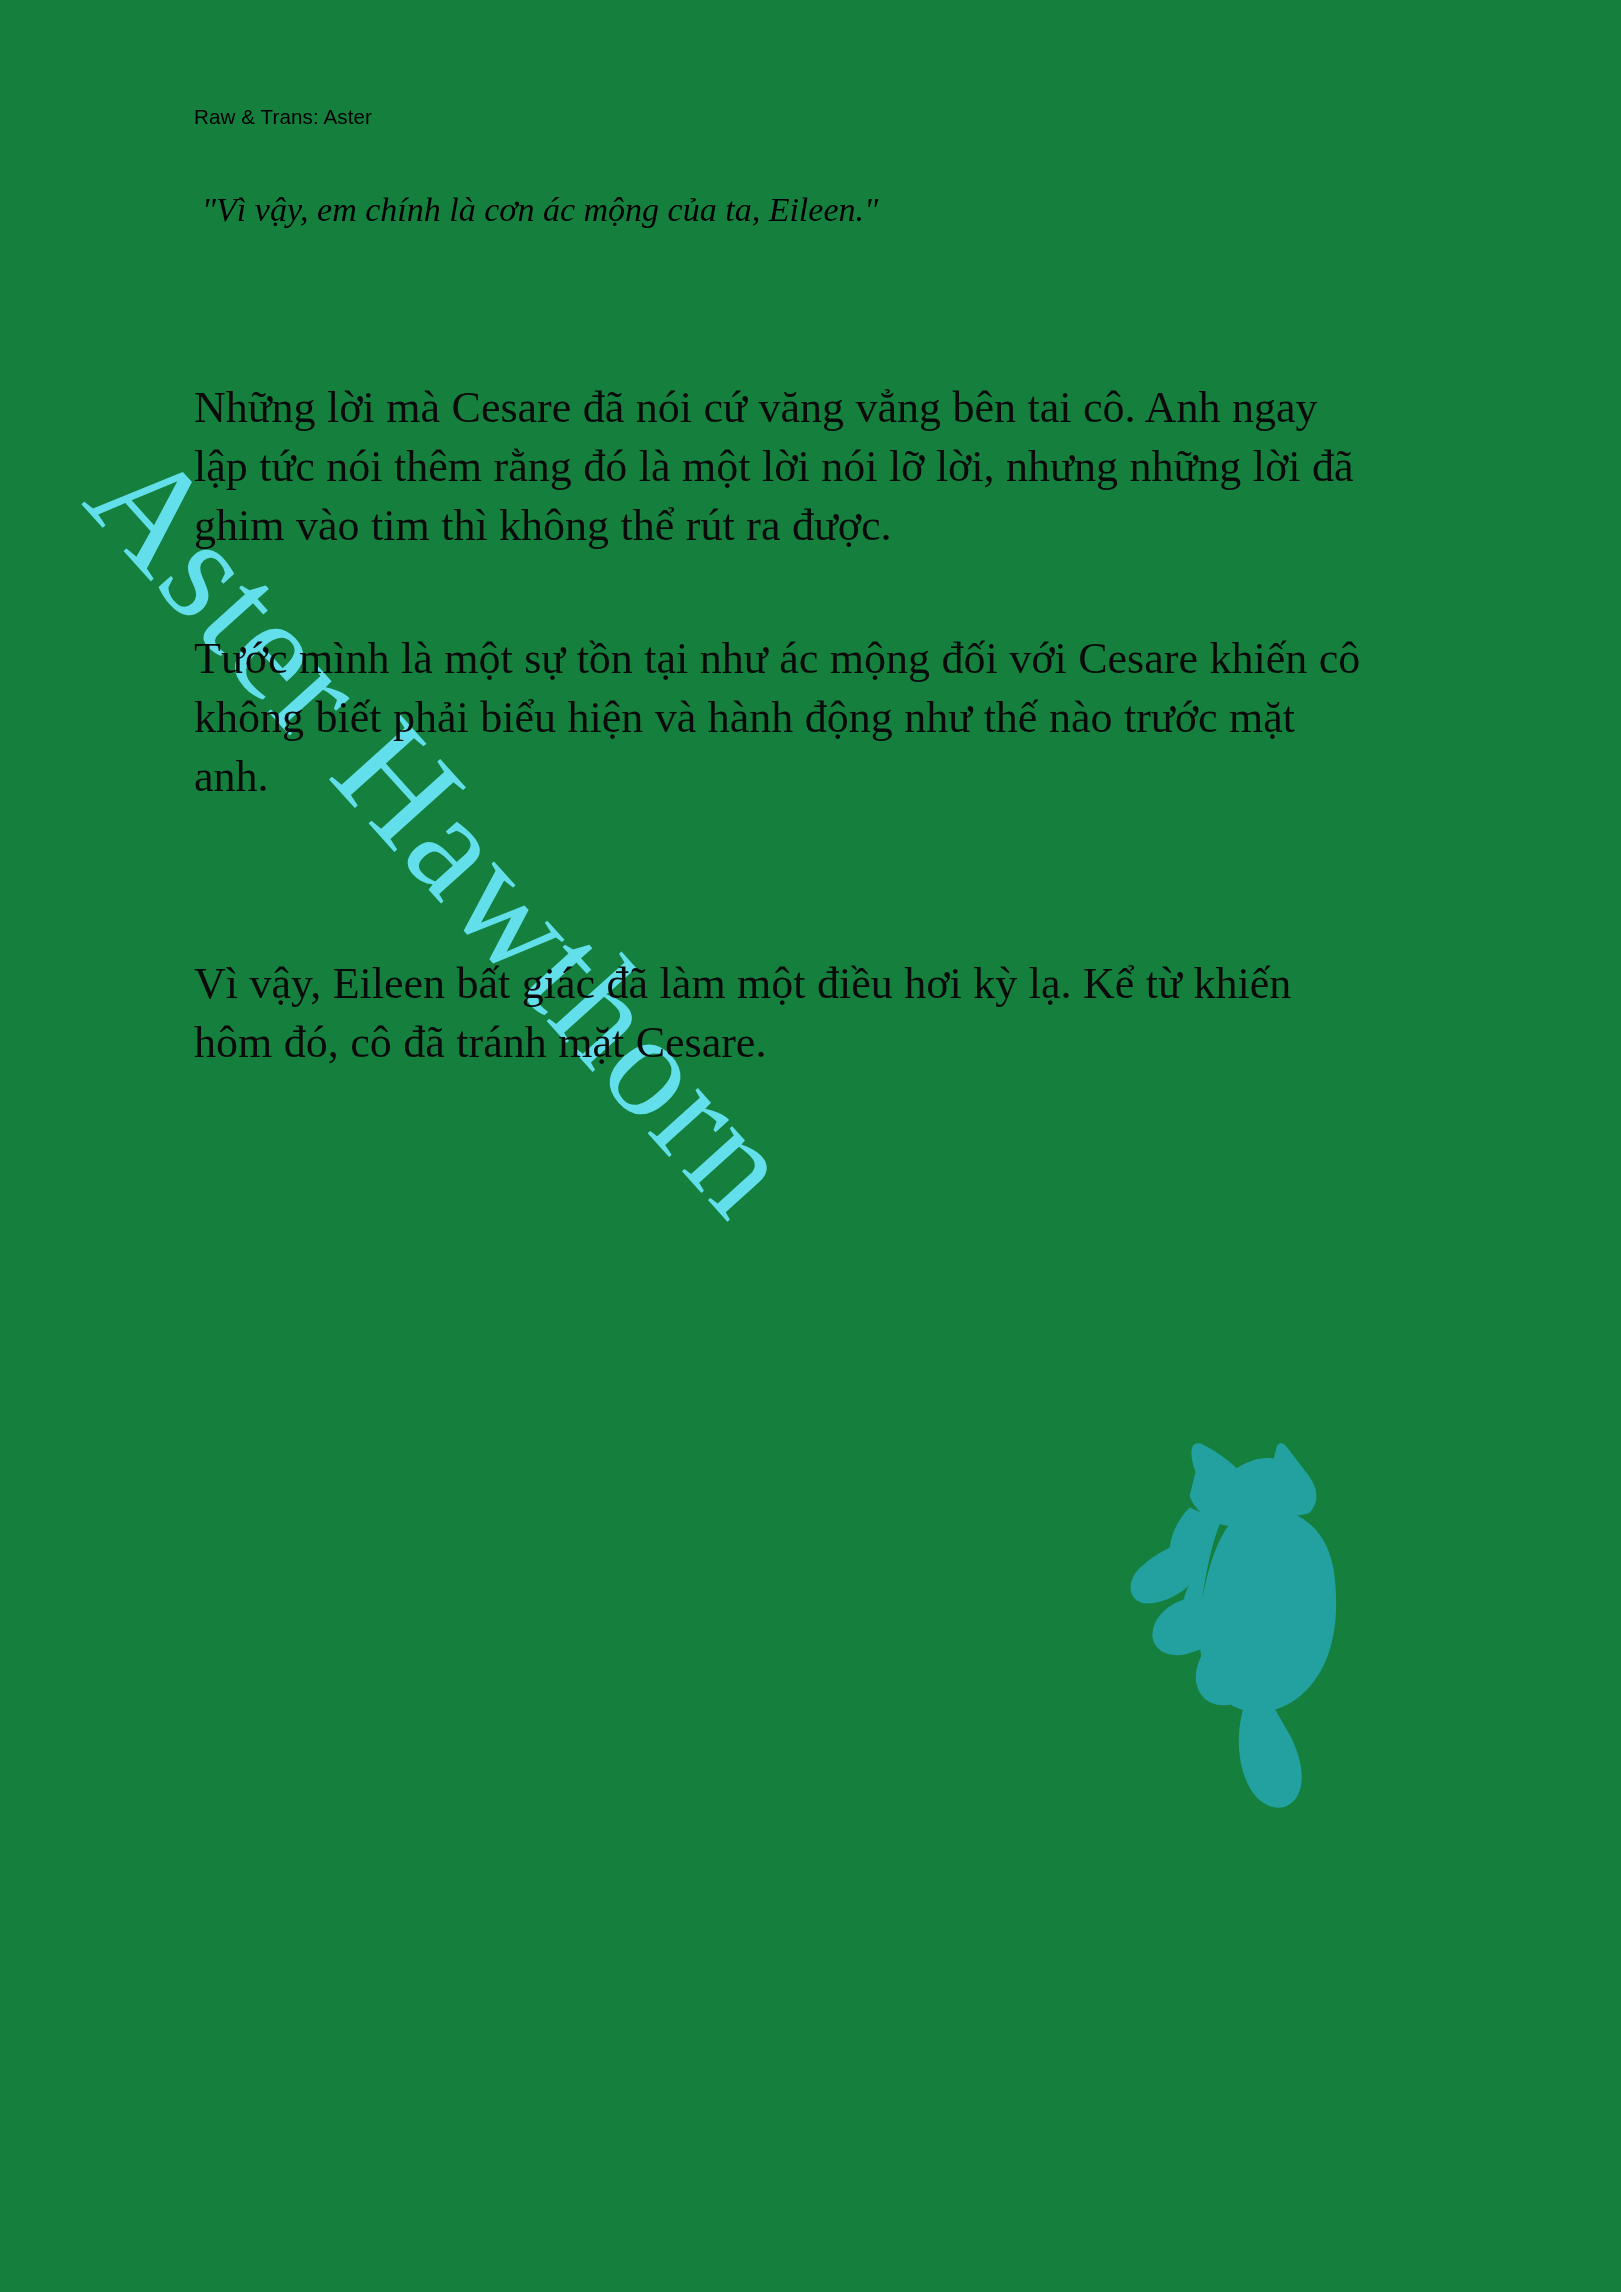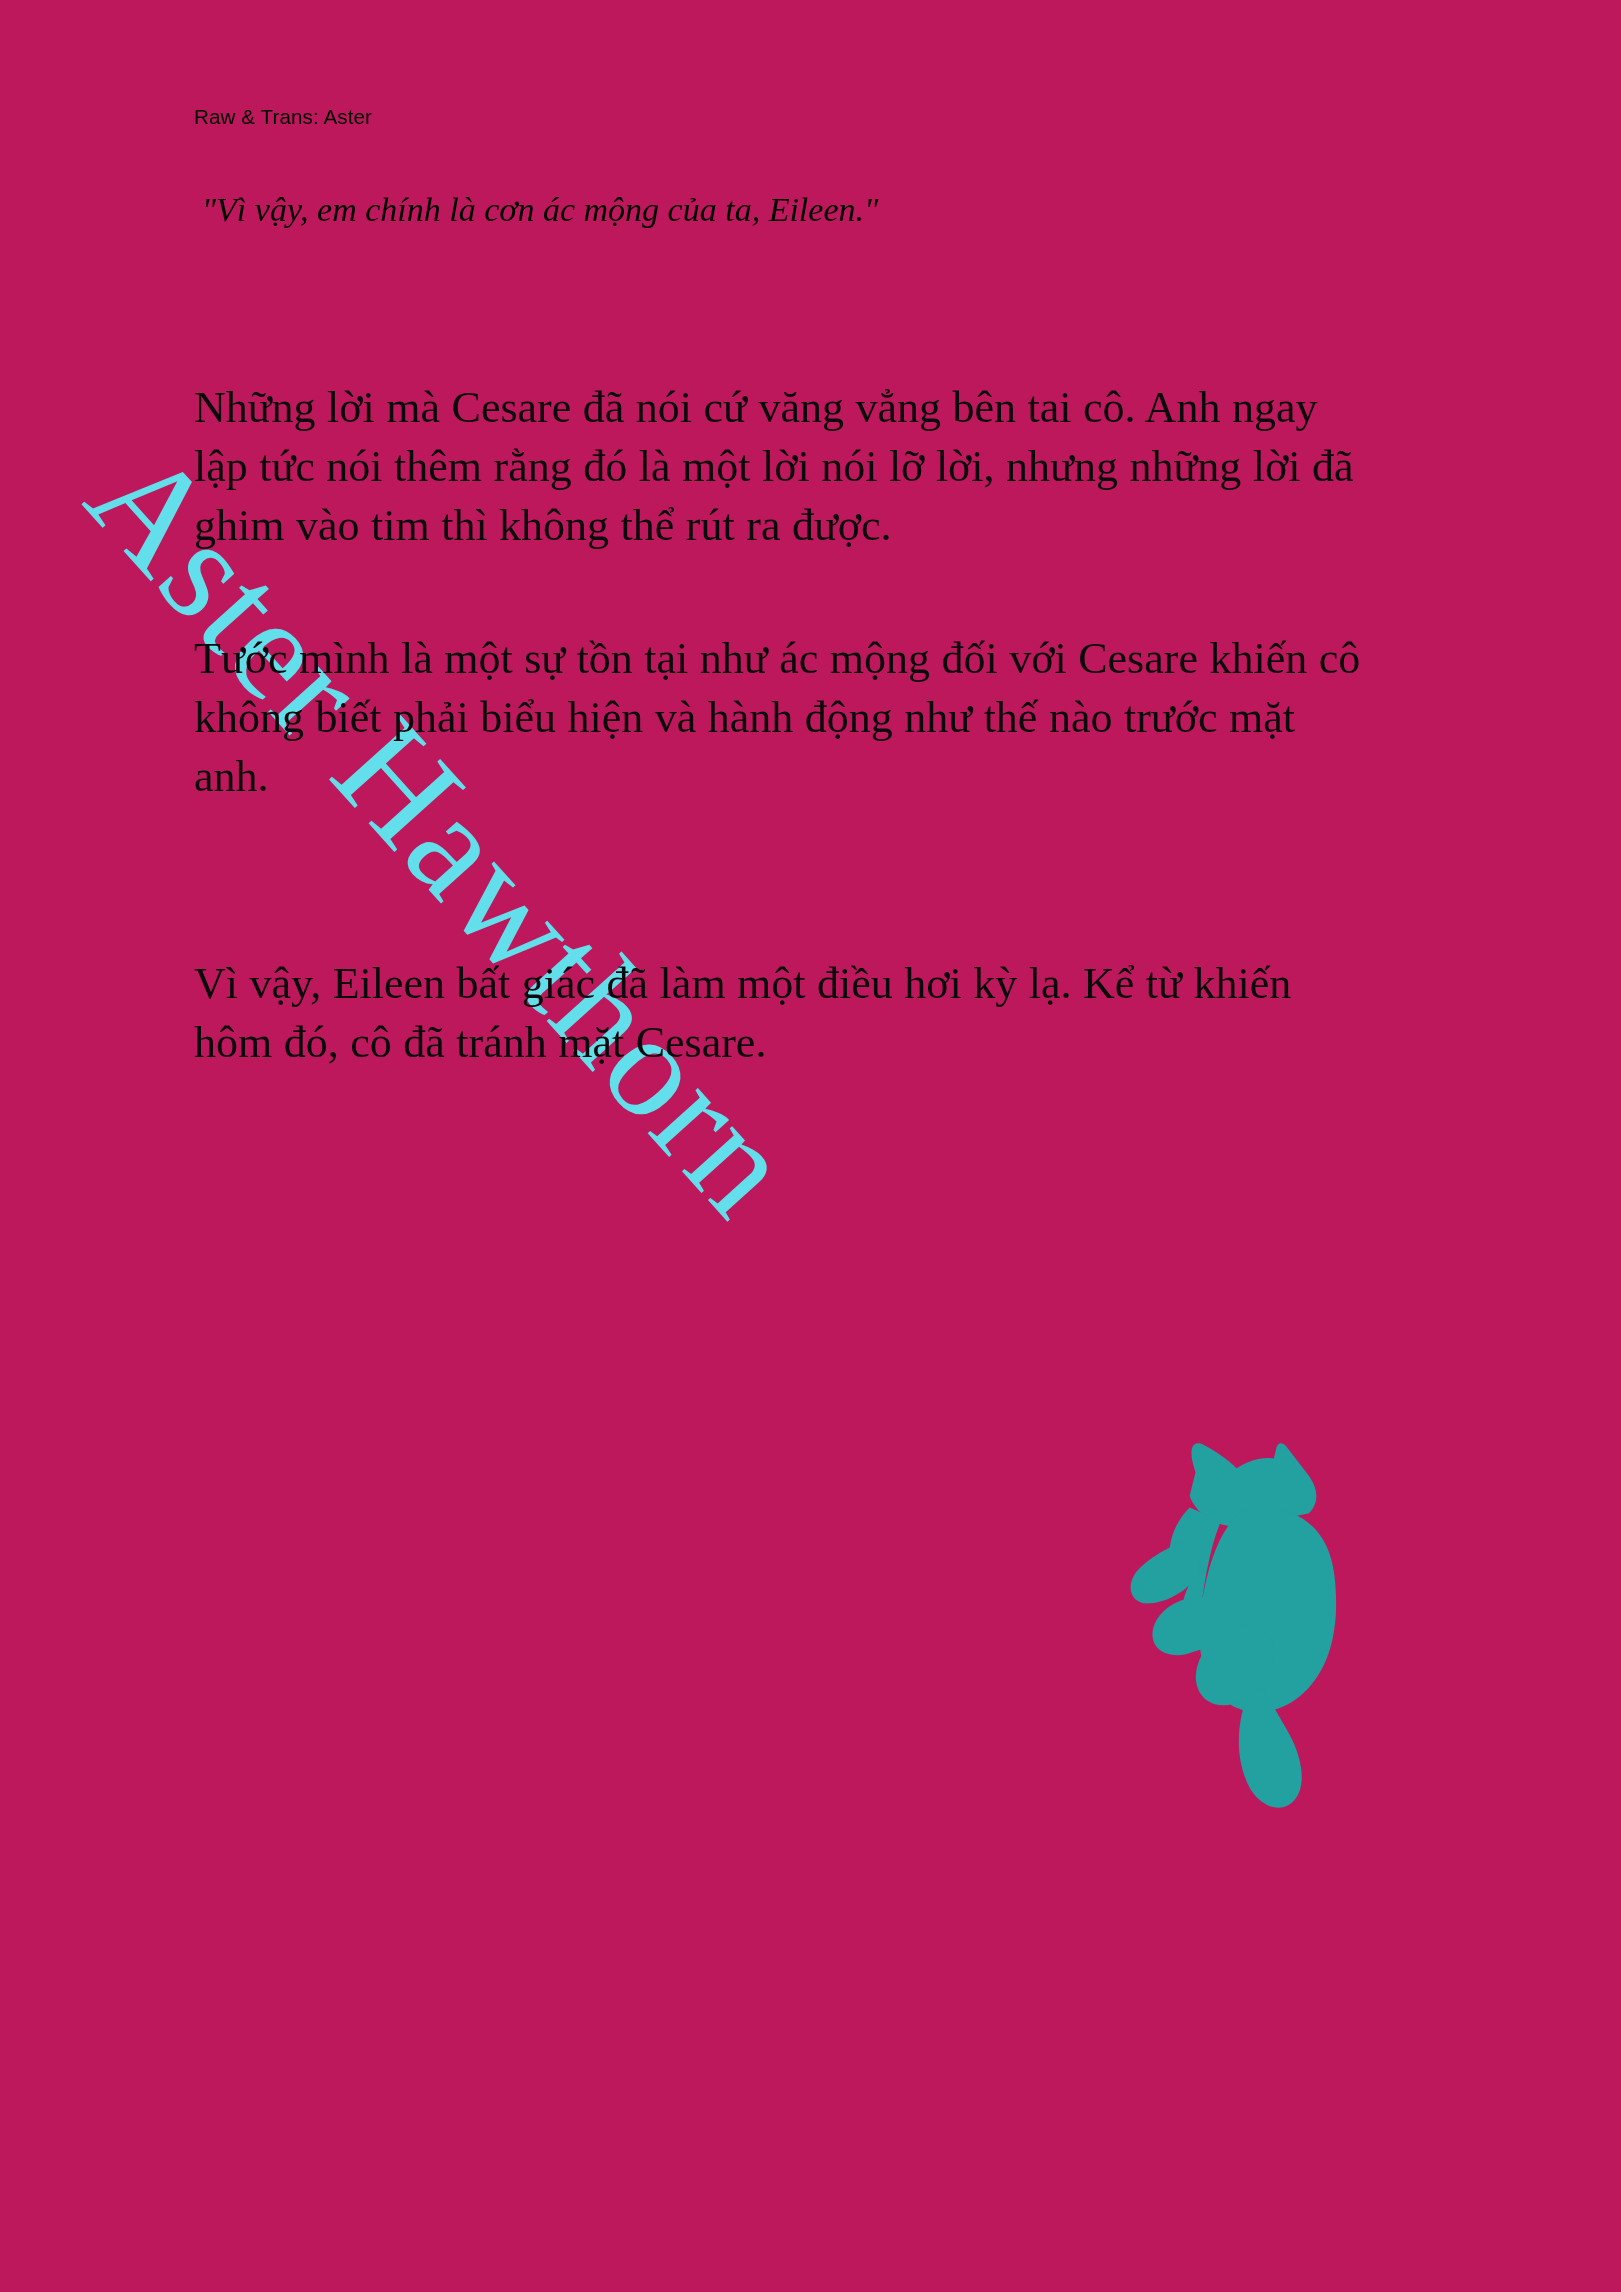--- a/index.html
+++ b/index.html
@@ -13,21 +13,21 @@
     height: 2293px;
     position: relative;
     overflow: hidden;
     font-family: "Liberation Serif", "DejaVu Serif", serif;
     -webkit-font-smoothing: antialiased;
   }
 
   .page {
     position: absolute;
     inset: 0;
-    background: #be185d;
+    background: #15803d;
   }
 
   
   .doc-header {
     position: absolute;
     left: 194px;
     top: 103px;
     font-family: "Liberation Sans", "DejaVu Sans", sans-serif;
     font-size: 20.6px;
     line-height: 27.4px;

